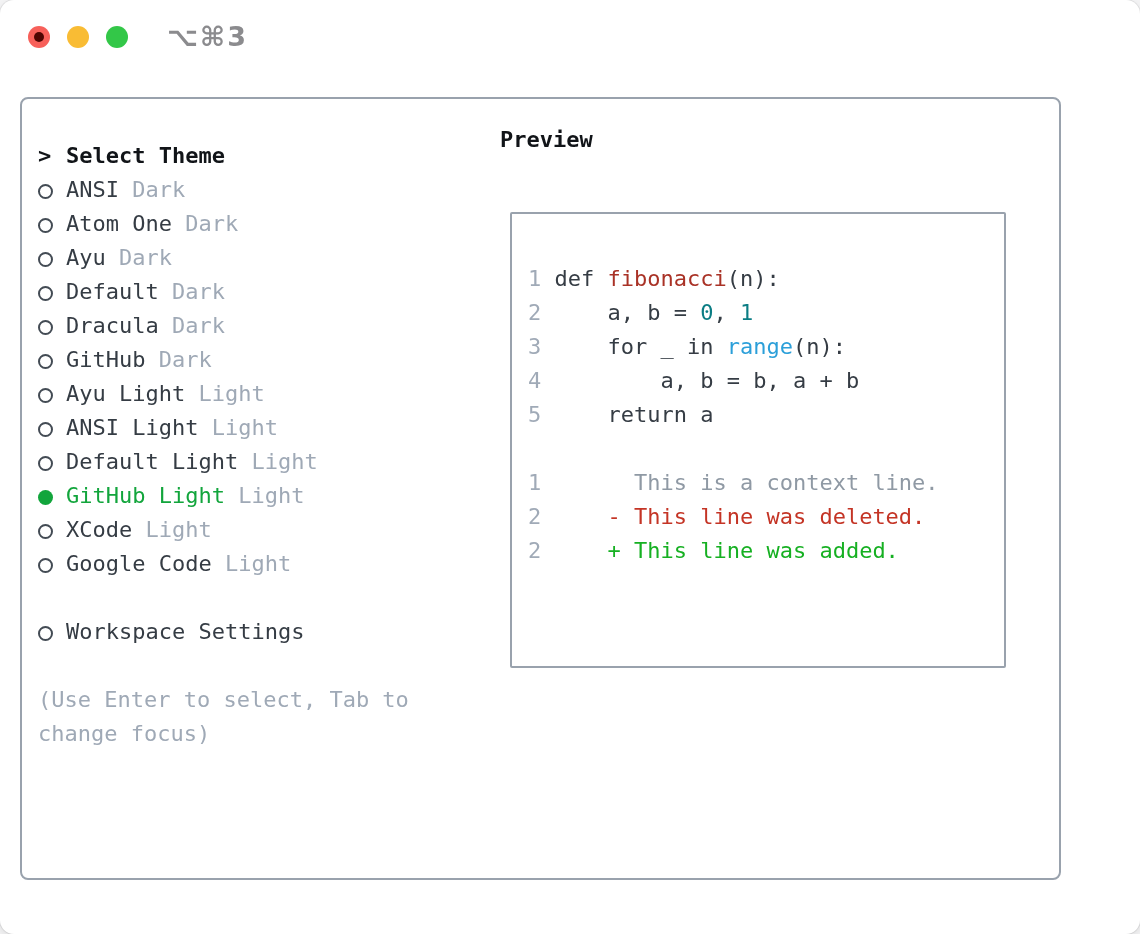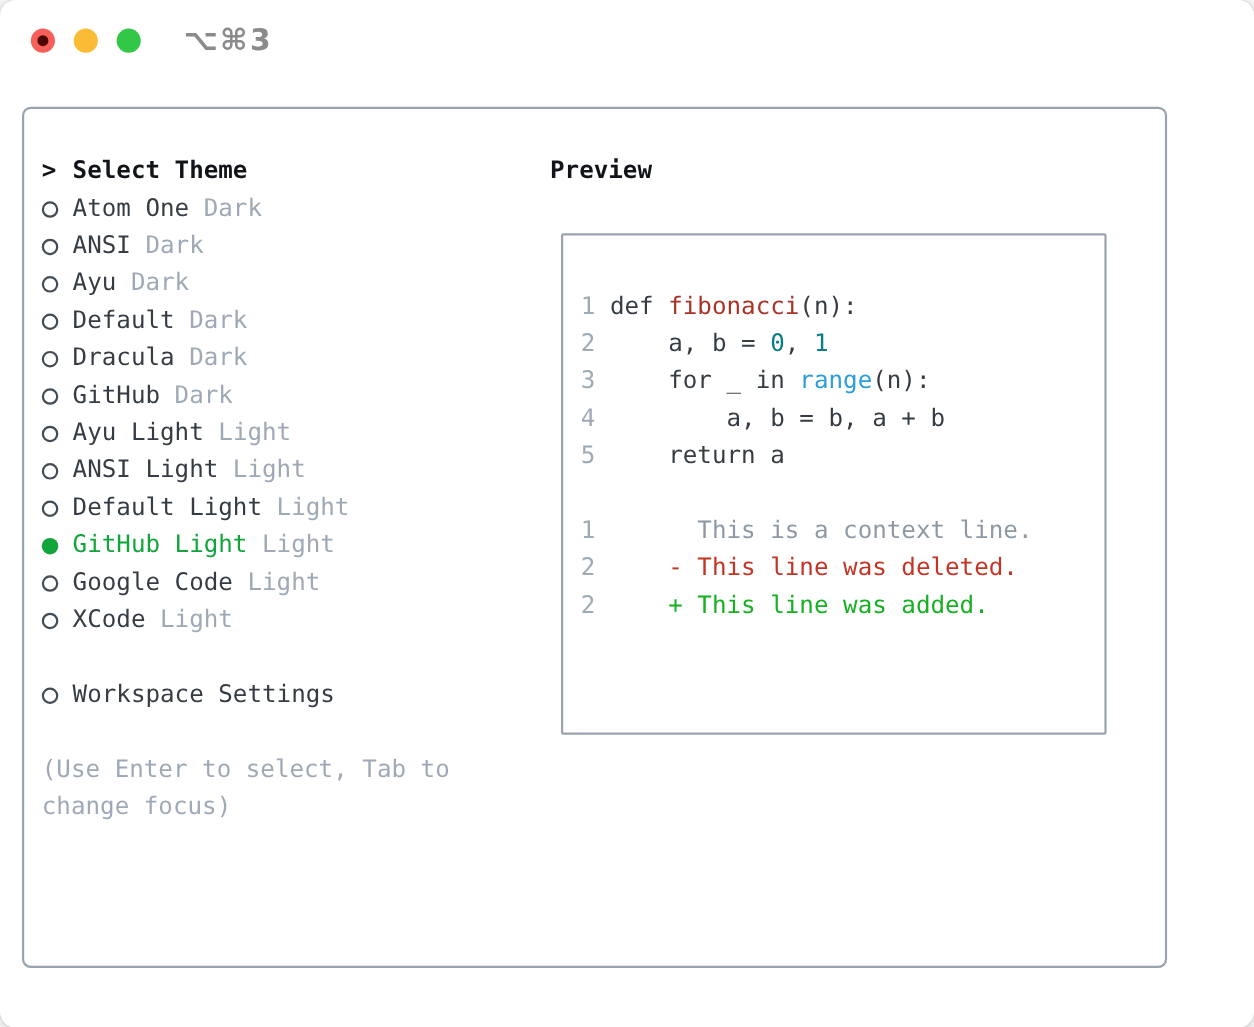--- a/index.html
+++ b/index.html
@@ -28,21 +28,21 @@
   .ring{position:absolute;left:0;top:10px;width:11px;height:11px;border-radius:50%;border:2px solid #434b54;}
   .dot{position:absolute;left:0;top:10px;width:15px;height:15px;border-radius:50%;background:var(--accent_green);}
   .muted{color:var(--muted);}
   .sel{color:var(--accent_green);}
 
   .left-col{position:absolute;left:16px;top:40px;}
   .apply-block{margin-top:34px;}
   .hint-block{margin-top:34px;}
   .hint-block .row{color:var(--muted);}
 
-  .preview-title{position:absolute;left:478px;top:40px;}
+  .preview-title{position:absolute;left:478px;top:24px;}
   .preview-box{position:absolute;left:488px;top:101px;width:476px;height:404px;
                border:2px solid var(--panel_border);border-radius:2px;background:#fff;
                padding:48px 0 0 16px;box-sizing:content-box;overflow:hidden;margin-top:12px;}
   .code-line{height:34px;line-height:34px;font-size:22px;white-space:pre;}
   .lnum{color:var(--line_number);}
   .c-code{color:var(--text_dark);}
   .c-func{color:var(--function_red);}
   .c-num{color:var(--number_teal);}
   .c-builtin{color:var(--builtin_blue);}
   .c-context{color:var(--context_gray);}
@@ -60,32 +60,32 @@
     <div class="light green"></div>
     <div class="win-title">⌥⌘3</div>
   </div>
 
   <div class="panel">
 
     <div class="left-col">
       <div class="row bold"><span class="marker">&gt;</span><span>Select Theme</span></div>
 
       <div id="theme-list">
+          <div class="row"><span class="bullet-cell"><span class="ring"></span></span><span>ANSI</span><span class="muted"> Dark</span></div>
           <div class="row"><span class="bullet-cell"><span class="ring"></span></span><span>Atom One</span><span class="muted"> Dark</span></div>
-          <div class="row"><span class="bullet-cell"><span class="ring"></span></span><span>ANSI</span><span class="muted"> Dark</span></div>
           <div class="row"><span class="bullet-cell"><span class="ring"></span></span><span>Ayu</span><span class="muted"> Dark</span></div>
           <div class="row"><span class="bullet-cell"><span class="ring"></span></span><span>Default</span><span class="muted"> Dark</span></div>
           <div class="row"><span class="bullet-cell"><span class="ring"></span></span><span>Dracula</span><span class="muted"> Dark</span></div>
           <div class="row"><span class="bullet-cell"><span class="ring"></span></span><span>GitHub</span><span class="muted"> Dark</span></div>
           <div class="row"><span class="bullet-cell"><span class="ring"></span></span><span>Ayu Light</span><span class="muted"> Light</span></div>
           <div class="row"><span class="bullet-cell"><span class="ring"></span></span><span>ANSI Light</span><span class="muted"> Light</span></div>
           <div class="row"><span class="bullet-cell"><span class="ring"></span></span><span>Default Light</span><span class="muted"> Light</span></div>
           <div class="row"><span class="bullet-cell"><span class="dot"></span></span><span class="sel">GitHub Light</span><span class="muted"> Light</span></div>
+          <div class="row"><span class="bullet-cell"><span class="ring"></span></span><span>XCode</span><span class="muted"> Light</span></div>
           <div class="row"><span class="bullet-cell"><span class="ring"></span></span><span>Google Code</span><span class="muted"> Light</span></div>
-          <div class="row"><span class="bullet-cell"><span class="ring"></span></span><span>XCode</span><span class="muted"> Light</span></div>
         </div>
 
       <div class="apply-block">
         <div id="apply-list">
             <div class="row"><span class="bullet-cell"><span class="ring"></span></span><span>Workspace Settings</span></div>
           </div>
       </div>
 
       <div class="hint-block" id="hint-block">
           <div class="row">(Use Enter to select, Tab to</div>

